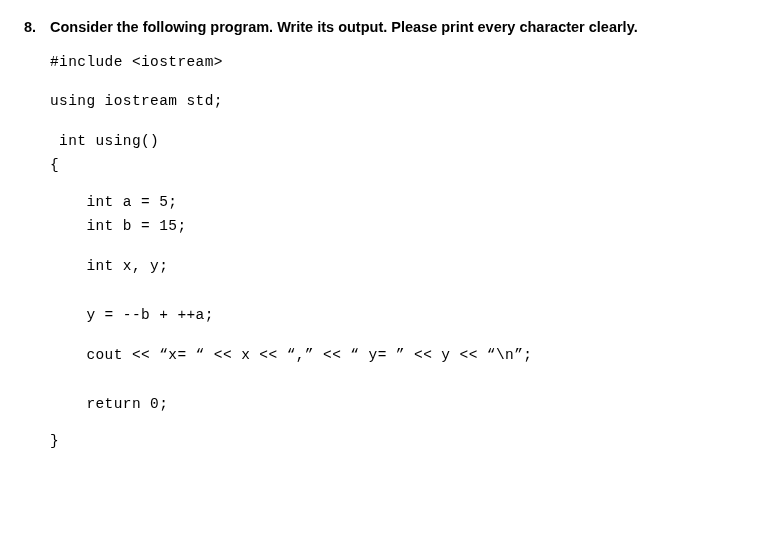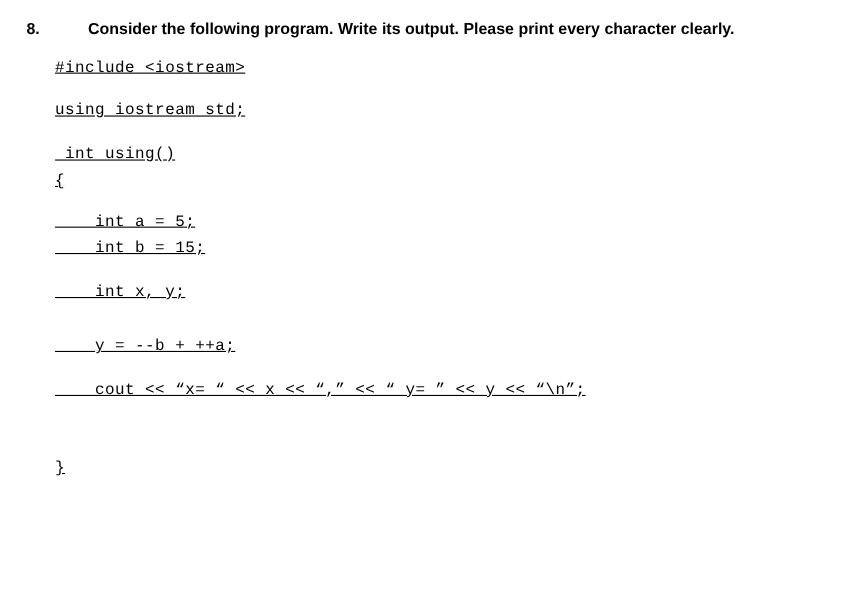--- a/index.html
+++ b/index.html
@@ -29,29 +29,27 @@
     font-size: 14.5px;
     font-weight: bold;
     line-height: 1.3;
     width: 26px;
     flex: 0 0 26px;
   }
   .q-text {
     font-size: 14.5px;
     font-weight: bold;
     line-height: 1.3;
-    margin-left: 30px;
   }
   .code {
     font-family: "Liberation Mono", monospace;
     font-size: 14.5px;
     line-height: 1.0;
     padding: 18px 0 0 50px;
     letter-spacing: 0.4px;
-    text-decoration: underline;
   }
   .code-line {
     white-space: pre;
     min-height: 14px;
   }
   .gap-lg { height: 25px; }
   .gap-md { height: 22px; }
   .gap-sm { height: 10px; }
 </style>
 </head>
@@ -78,17 +76,18 @@
     <div class="code-line">    int b = 15;</div>
     <div class="gap-lg"></div>
     <div class="code-line">    int x, y;</div>
     <div class="gap-lg"></div>
     <div class="gap-sm"></div>
     <div class="code-line">    y = --b + ++a;</div>
     <div class="gap-lg"></div>
     <div class="code-line">    cout &lt;&lt; “x= “ &lt;&lt; x &lt;&lt; “,” &lt;&lt; “ y= ” &lt;&lt; y &lt;&lt; “\n”;</div>
     <div class="gap-sm"></div>
     <div class="gap-lg"></div>
+    <div class="code-line">    return 0;</div>
     <div class="gap-md"></div>
     <div class="code-line">}</div>
   </div>
 
 </div>
 
 </body></html>

